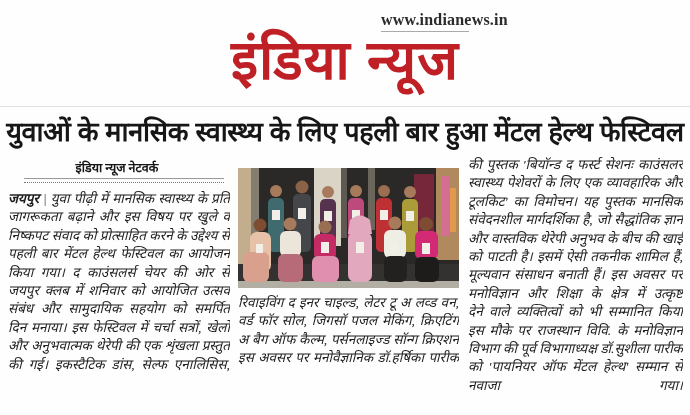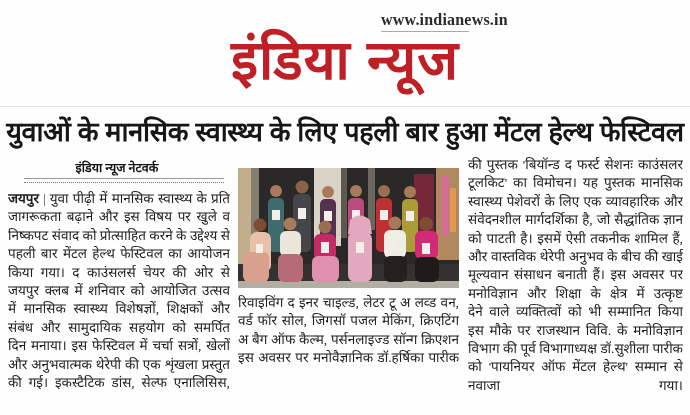--- a/index.html
+++ b/index.html
@@ -25,21 +25,21 @@
   }
   .byline{
     position:absolute;top:159px;left:10px;width:214px;text-align:center;
     font-family:Liberation Serif, serif;font-weight:bold;font-size:12.5px;color:#151515;
   }
   .byline-rule-solid{position:absolute;top:178px;left:24px;width:200px;border-top:1px solid #9a9a9a;}
   .byline-rule-dotted{position:absolute;top:182px;left:24px;width:200px;border-top:1px dotted #777;}
   .col{position:absolute;font-size:13.5px;color:#1e1e1e;}
   .line{
     height:18.4px;line-height:18.4px;overflow:hidden;
-    text-align:justify;text-align-last:justify;
+    text-align:justify;text-align-last:justify;font-style:italic;
   }
   .col-left{top:190px;left:8px;width:222px;}
   .col-mid{top:294px;left:238px;width:221px;}
   .col-right{top:156px;left:468px;width:215px;}
   .col-mid .line:nth-child(5){text-align-last:left;}
   .col-mid .line:nth-child(6){text-indent:16px;}
   .col-right .line:nth-child(14){text-align-last:left;}
   .dateline{font-weight:bold;}
   .sep{margin:0 4px;color:#444;}
   .photo-wrap{
@@ -65,21 +65,20 @@
   <div class="byline-rule-solid"></div>
   <div class="byline-rule-dotted"></div>
 
   <div class="col col-left">
     <div class="line"><b class="dateline">जयपुर</b><span class="sep">|</span><span>युवा पीढ़ी में मानसिक स्वास्थ्य के प्रति</span></div>
   <div class="line">जागरूकता बढ़ाने और इस विषय पर खुले व</div>
       <div class="line">निष्कपट संवाद को प्रोत्साहित करने के उद्देश्य से</div>
       <div class="line">पहली बार मेंटल हेल्थ फेस्टिवल का आयोजन</div>
       <div class="line">किया गया। द काउंसलर्स चेयर की ओर से</div>
       <div class="line">जयपुर क्लब में शनिवार को आयोजित उत्सव</div>
-      <div class="line">में मानसिक स्वास्थ्य विशेषज्ञों, शिक्षकों और</div>
       <div class="line">संबंध और सामुदायिक सहयोग को समर्पित</div>
       <div class="line">दिन मनाया। इस फेस्टिवल में चर्चा सत्रों, खेलों</div>
       <div class="line">और अनुभवात्मक थेरेपी की एक शृंखला प्रस्तुत</div>
       <div class="line">की गई। इकस्टैटिक डांस, सेल्फ एनालिसिस,</div>
     </div>
 
   <div class="photo-wrap">
     <svg width="221" height="120" viewBox="0 0 221 120" xmlns="http://www.w3.org/2000/svg">
 
       <rect width="221" height="120" fill="#2a2927"></rect>
@@ -147,25 +146,25 @@
 
   <div class="col col-mid">
       <div class="line">रिवाइविंग द इनर चाइल्ड, लेटर टू अ लव्ड वन,</div>
       <div class="line">वर्ड फॉर सोल, जिगसॉ पजल मेकिंग, क्रिएटिंग</div>
       <div class="line">अ बैग ऑफ कैल्म, पर्सनलाइज्ड सॉन्ग क्रिएशन</div>
       <div class="line">इस अवसर पर मनोवैज्ञानिक डॉ.हर्षिका पारीक</div>
     </div>
 
   <div class="col col-right">
       <div class="line">की पुस्तक 'बियॉन्ड द फर्स्ट सेशनः काउंसलर</div>
+      <div class="line">स्वास्थ्य पेशेवरों के लिए एक व्यावहारिक और</div>
       <div class="line">टूलकिट' का विमोचन। यह पुस्तक मानसिक</div>
-      <div class="line">स्वास्थ्य पेशेवरों के लिए एक व्यावहारिक और</div>
       <div class="line">संवेदनशील मार्गदर्शिका है, जो सैद्धांतिक ज्ञान</div>
+      <div class="line">और वास्तविक थेरेपी अनुभव के बीच की खाई</div>
       <div class="line">को पाटती है। इसमें ऐसी तकनीक शामिल हैं,</div>
-      <div class="line">और वास्तविक थेरेपी अनुभव के बीच की खाई</div>
       <div class="line">मूल्यवान संसाधन बनाती हैं। इस अवसर पर</div>
       <div class="line">मनोविज्ञान और शिक्षा के क्षेत्र में उत्कृष्ट योगदान</div>
       <div class="line">देने वाले व्यक्तित्वों को भी सम्मानित किया गया।</div>
       <div class="line">इस मौके पर राजस्थान विवि. के मनोविज्ञान</div>
       <div class="line">विभाग की पूर्व विभागाध्यक्ष डॉ.सुशीला पारीक</div>
       <div class="line">को 'पायनियर ऑफ मेंटल हेल्थ' सम्मान से</div>
       <div class="line">नवाजा गया।</div>
     </div>
 
 </div>

